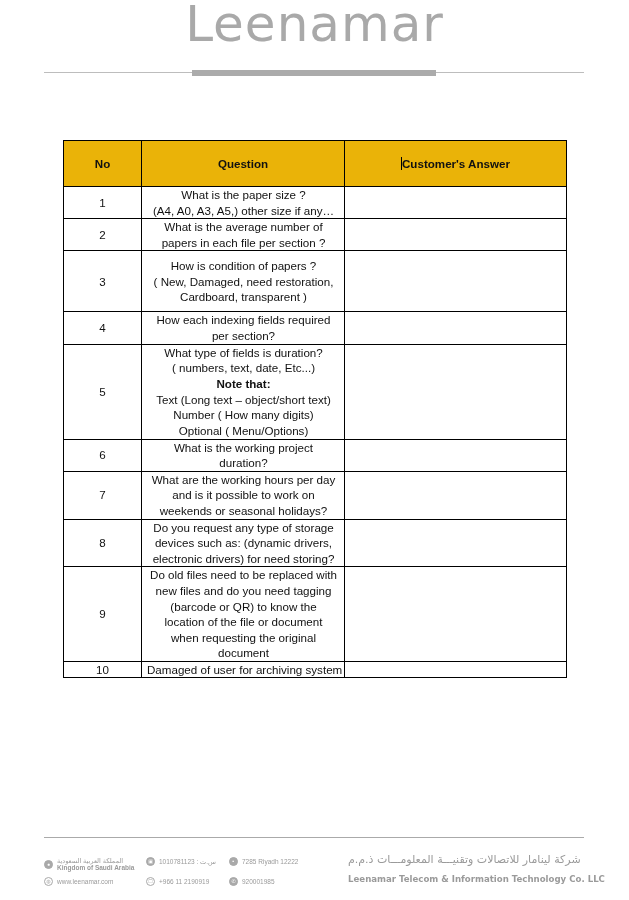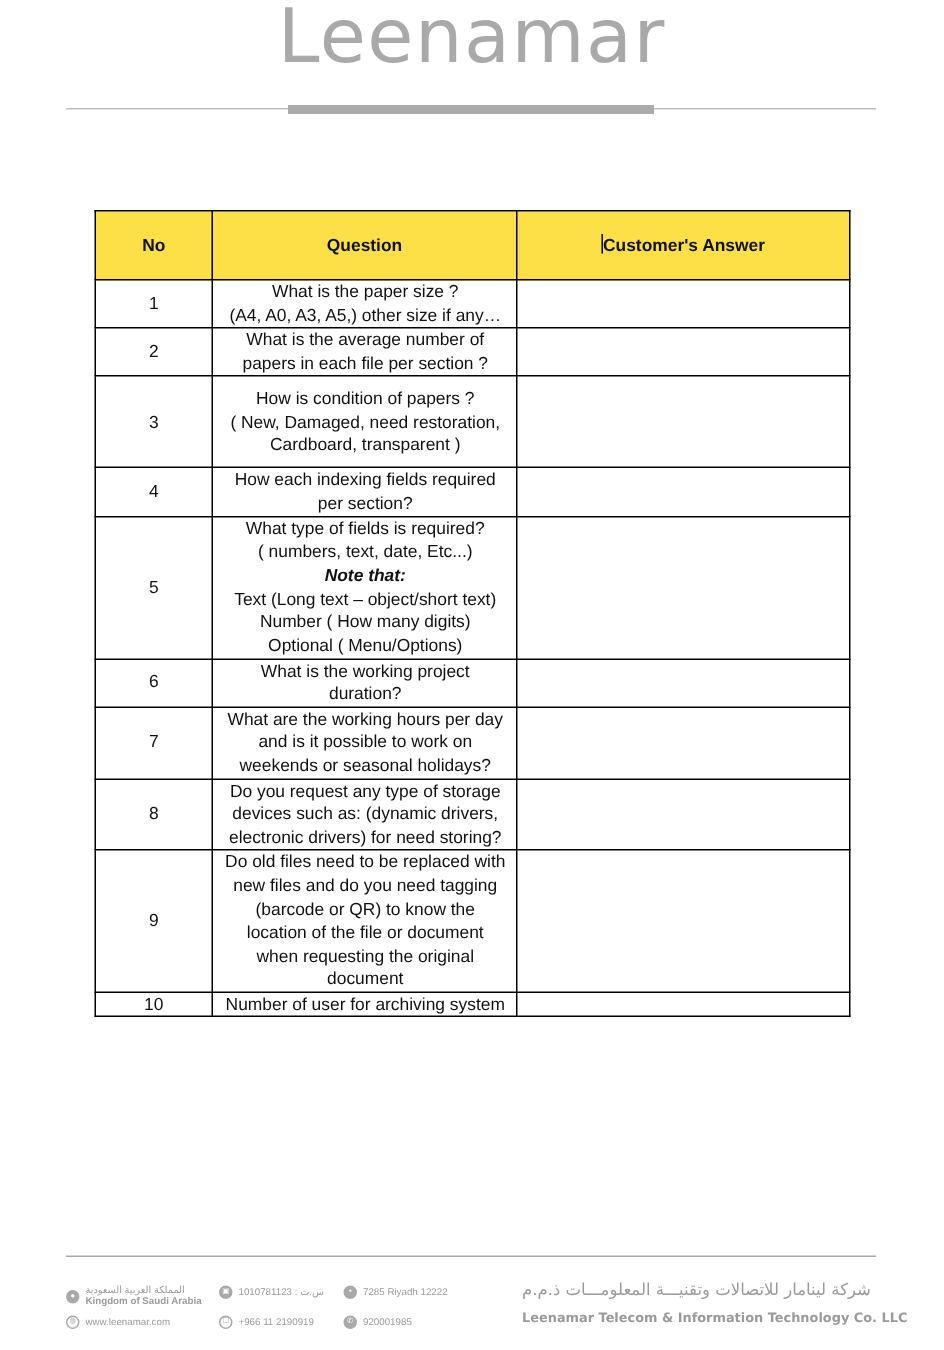--- a/index.html
+++ b/index.html
@@ -10,29 +10,29 @@
   .logo { position: absolute; left: 0; top: -8px; width: 629px; text-align: center;
           font-family: "DejaVu Sans", sans-serif; font-size: 50px; letter-spacing: 1px;
           color: #a9a9a9; font-weight: normal; line-height: 64px; }
   .header-line { position: absolute; left: 44px; top: 72px; width: 540px; height: 1px; background: #bdbdbd; }
   .header-bar { position: absolute; left: 192px; top: 70px; width: 244px; height: 6px; background: #ababab; }
 
   
   .q-table { position: absolute; left: 63px; top: 140px; width: 503px;
              border-collapse: collapse; font-size: 11.6px; table-layout: fixed; }
   .q-table th, .q-table td { border: 1px solid #000; padding: 0 4px; vertical-align: middle; line-height: 15.6px; }
-  .q-table th { background: #fde047; font-weight: bold; height: 45px; text-align: center; font-size: 11.6px; }
+  .q-table th { background: #eab308; font-weight: bold; height: 45px; text-align: center; font-size: 11.6px; }
   .q-table td.no { text-align: center; }
   .q-table td.qtext { text-align: left; padding-left: 5px; }
   .col-no { width: 78px; }
   .col-q { width: 203px; }
   .col-a { width: 222px; }
   .caret { display: inline-block; width: 1px; height: 13px; background: #000; vertical-align: -2px; margin-right: 0; }
   .line { display: block; white-space: nowrap; text-align: center; }
-  .bold { font-weight: bold; font-style: italic; }
+  .bold { font-weight: bold; }
 
   
   .footer-line { position: absolute; left: 44px; top: 837px; width: 540px; height: 1px; background: #aaaaaa; }
   .foot-item { position: absolute; display: flex; align-items: center; color: #9a9a9a; font-size: 6.5px; line-height: 7px; }
   .foot-icon { width: 9px; height: 9px; border-radius: 50%; border: 1.5px solid #a9a9a9; box-sizing: border-box;
                margin-right: 4px; display: inline-flex; align-items: center; justify-content: center; font-size: 5px; color: #a9a9a9; }
   .foot-icon.filled { background: #a9a9a9; color: #fff; }
   .company-ar { position: absolute; left: 348px; top: 853px; width: 236px; text-align: left;
                 font-size: 11px; color: #9a9a9a; font-family: "DejaVu Sans", sans-serif; direction: rtl; }
   .company-en { position: absolute; left: 348px; top: 874px; width: 236px; text-align: left;
@@ -88,21 +88,21 @@
         <td class="no">4</td>
         <td class="qtext">
           <span class="line">How each indexing fields required</span>
           <span class="line">per section?</span>
         </td>
         <td></td>
       </tr>
       <tr style="height: 95px;">
         <td class="no">5</td>
         <td class="qtext">
-          <span class="line">What type of fields is required?</span>
+          <span class="line">What type of fields is duration?</span>
           <span class="line">( numbers, text, date, Etc...)</span>
           <span class="line bold">Note that:</span>
           <span class="line">Text (Long text – object/short text)</span>
           <span class="line">Number ( How many digits)</span>
           <span class="line">Optional ( Menu/Options)</span>
         </td>
         <td></td>
       </tr>
       <tr style="height: 32px;">
         <td class="no">6</td>
@@ -138,21 +138,21 @@
           <span class="line">(barcode or QR) to know the</span>
           <span class="line">location of the file or document</span>
           <span class="line">when requesting the original</span>
           <span class="line">document</span>
         </td>
         <td></td>
       </tr>
       <tr style="height: 16px;">
         <td class="no">10</td>
         <td class="qtext">
-          <span class="line">Number of user for archiving system</span>
+          <span class="line">Damaged of user for archiving system</span>
         </td>
         <td></td>
       </tr>
     </tbody>
 </table>
 
 <div class="footer-line"></div>
 
 <div class="foot-item" style="left:44px; top:857px;">
   <span class="foot-icon filled">●</span>

